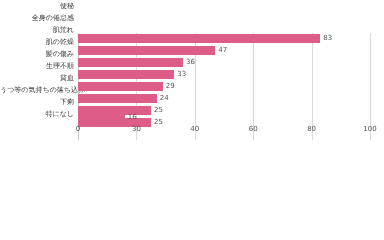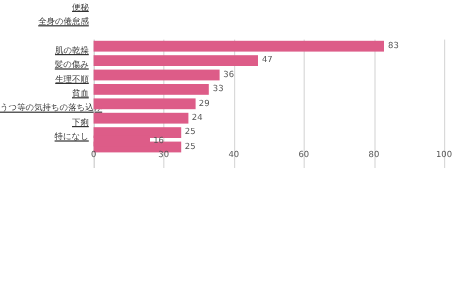--- a/index.html
+++ b/index.html
@@ -90,21 +90,20 @@
     position: absolute;
     right: 0;
     width: 74px;
     height: 9px;
     text-align: right;
     font-size: 7px;
     line-height: 9px;
     color: #333333;
     white-space: nowrap;
     overflow: visible;
-    text-decoration: underline;
   }
   
   .x-axis {
     position: absolute;
     left: 78px;
     top: 123px;
     width: 292px;
     height: 16px;
   }
   .x-tick-label {
@@ -118,20 +117,21 @@
   }
 </style>
 </head>
 <body>
 
 <div id="chart-root">
 
   <div class="cat-labels" id="cat-labels">
       <div class="cat-label" style="top: 1px;">便秘</div>
       <div class="cat-label" style="top: 13px;">全身の倦怠感</div>
+      <div class="cat-label" style="top: 25px;">肌荒れ</div>
       <div class="cat-label" style="top: 37px;">肌の乾燥</div>
       <div class="cat-label" style="top: 49px;">髪の傷み</div>
       <div class="cat-label" style="top: 61px;">生理不順</div>
       <div class="cat-label" style="top: 73px;">貧血</div>
       <div class="cat-label" style="top: 85px;">うつ等の気持ちの落ち込み</div>
       <div class="cat-label" style="top: 97px;">下痢</div>
       <div class="cat-label" style="top: 109px;">特になし</div>
     </div>
 
   <div class="plot-area">

